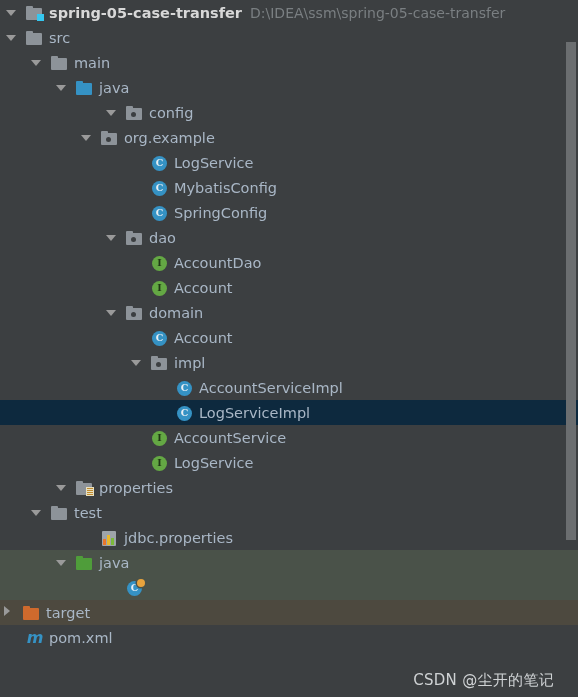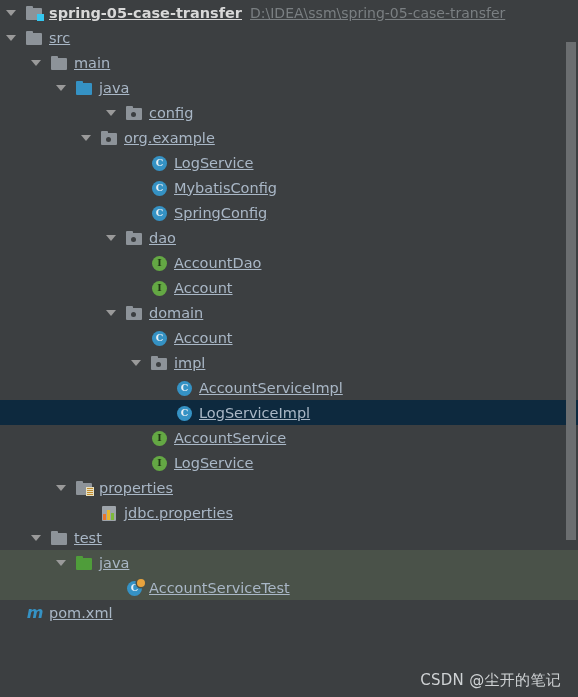--- a/index.html
+++ b/index.html
@@ -142,21 +142,21 @@
   .mavenm {
     position: absolute; left: 1px; top: 0px;
     width: 18px; height: 18px;
     color: #3592c4;
     font-size: 16px; font-weight: bold; font-style: italic;
     font-family: "DejaVu Sans", "Liberation Sans", sans-serif;
     line-height: 18px; text-align: center;
   }
 
   
-  .label { flex: 0 0 auto; text-decoration: underline; }
+  .label { flex: 0 0 auto; }
   .label.root {
     color: #d8d8d8; font-weight: bold; font-size: 14.5px;
   }
   .label.path {
     color: #7a7f82; font-weight: normal; font-size: 14px;
     margin-left: 8px;
   }
 
   
   #scrollbar-track {
@@ -167,21 +167,21 @@
   #scrollbar-thumb {
     position: absolute; top: 42px; left: 2px;
     width: 10px; height: 498px;
     background: #6b6e70;
     border-radius: 0;
   }
 
   
   #watermark {
     position: absolute;
-    right: 17px; bottom: 7px;
+    right: 24px; bottom: 7px;
     color: #cfd2d4;
     font-size: 15px;
     font-family: "DejaVu Sans", "Liberation Sans", sans-serif;
     letter-spacing: 0.3px;
     pointer-events: none;
   }
 </style>
 </head>
 <body>
 
@@ -403,65 +403,76 @@
             <i></i>
             <i></i>
             <i></i>
             <i></i>
           </span>
         </span>
       </span>
       <span class="label">properties</span>
     </div>
     <div class="row bg-dark">
+      <span class="indent" style="width: 28px;"></span>
+      <span class="twisty open"></span>
+      <span class="indent" style="width: 5px;"></span>
+      <span class="icon">
+        <span class="fld f-gray">
+          <span class="tab"></span>
+          <span class="body"></span>
+        </span>
+      </span>
+      <span class="label">test</span>
+    </div>
+    <div class="row bg-dark">
       <span class="indent" style="width: 78px;"></span>
       <span class="twisty "></span>
       <span class="indent" style="width: 5px;"></span>
       <span class="icon">
         <span class="propfile">
           <b></b>
           <b></b>
           <b></b>
         </span>
       </span>
       <span class="label">jdbc.properties</span>
     </div>
-    <div class="row bg-dark">
-      <span class="indent" style="width: 28px;"></span>
-      <span class="twisty open"></span>
-      <span class="indent" style="width: 5px;"></span>
-      <span class="icon">
-        <span class="fld f-gray">
-          <span class="tab"></span>
-          <span class="body"></span>
-        </span>
-      </span>
-      <span class="label">test</span>
-    </div>
     <div class="row bg-green">
       <span class="indent" style="width: 53px;"></span>
       <span class="twisty open"></span>
       <span class="indent" style="width: 5px;"></span>
       <span class="icon">
         <span class="fld f-green">
           <span class="tab"></span>
           <span class="body"></span>
         </span>
       </span>
       <span class="label">java</span>
     </div>
     <div class="row bg-green">
       <span class="indent" style="width: 103px;"></span>
       <span class="twisty "></span>
       <span class="indent" style="width: 5px;"></span>
       <span class="icon">
         <span class="circ c-test">C</span>
         <span class="testdot"></span>
       </span>
-      <span class="label">AccountServiceTest</span>
+    </div>
+    <div class="row bg-brown">
+      <span class="indent" style="width: 0px;"></span>
+      <span class="twisty closed"></span>
+      <span class="indent" style="width: 5px;"></span>
+      <span class="icon">
+        <span class="fld f-orange">
+          <span class="tab"></span>
+          <span class="body"></span>
+        </span>
+      </span>
+      <span class="label">target</span>
     </div>
     <div class="row bg-dark">
       <span class="indent" style="width: 3px;"></span>
       <span class="twisty "></span>
       <span class="indent" style="width: 5px;"></span>
       <span class="icon">
         <span class="mavenm">m</span>
       </span>
       <span class="label">pom.xml</span>
     </div>

